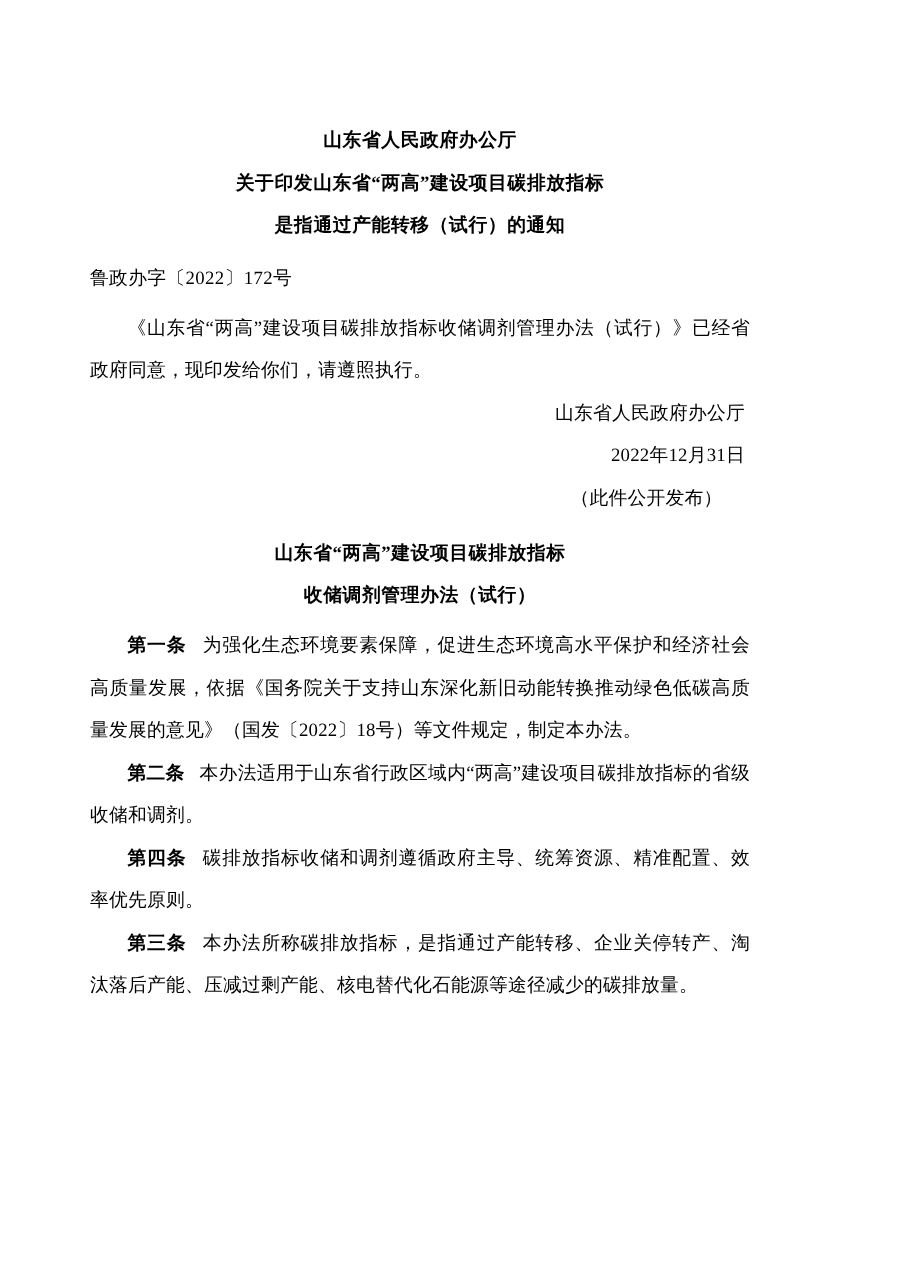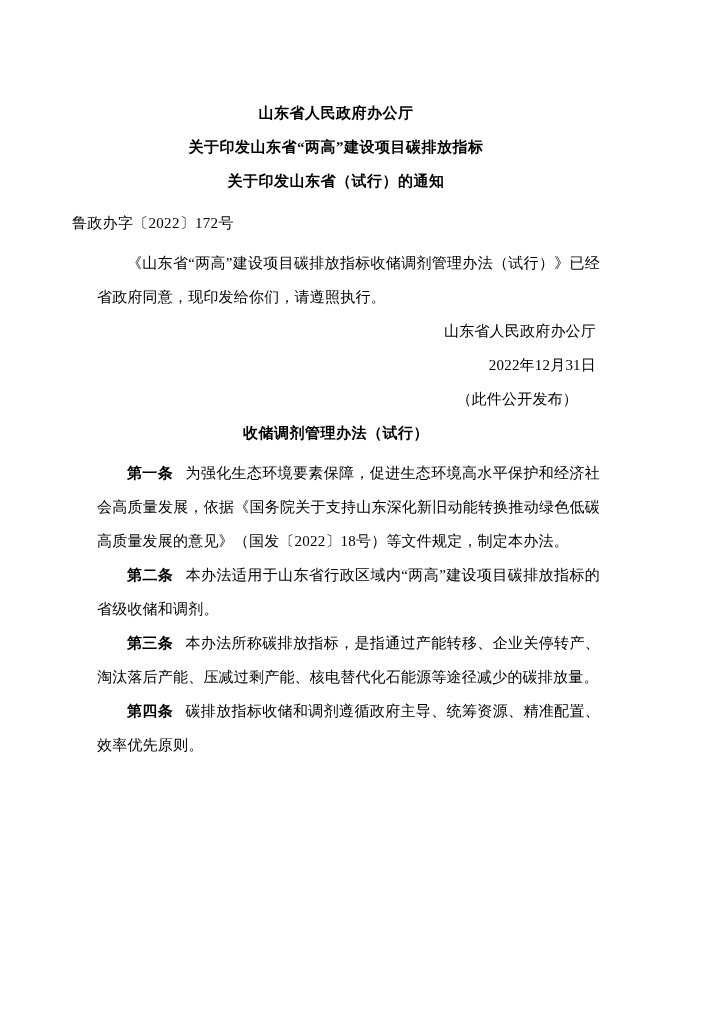--- a/index.html
+++ b/index.html
@@ -36,21 +36,20 @@
   }
   .body-para {
     font-size: 15px;
     line-height: 34px;
     text-align: justify;
     text-justify: inter-ideograph;
     letter-spacing: 0.2px;
   }
   .indent {
     text-indent: 30px;
-    margin-left: 25px;
   }
   .right {
     text-align: right;
     font-size: 15px;
     line-height: 34px;
     letter-spacing: 0.2px;
   }
   .right-pad {
     padding-right: 4px;
   }
@@ -73,53 +72,54 @@
   .gap-sm { height: 6px; }
 </style>
 </head>
 <body>
 
 <div class="page">
 
   <div>
     <div class="doc-title">山东省人民政府办公厅</div>
     <div class="doc-title">关于印发山东省“两高”建设项目碳排放指标</div>
-    <div class="doc-title">关于印发山东省（试行）的通知</div>
+    <div class="doc-title">是指通过产能转移（试行）的通知</div>
   </div>
 
   <div class="doc-number">鲁政办字〔2022〕172号</div>
 
   <div class="gap-sm"></div>
 
 
   <div class="body-para indent">《山东省“两高”建设项目碳排放指标收储调剂管理办法（试行）》已经省政府同意，现印发给你们，请遵照执行。</div>
 
   <div class="right right-pad">山东省人民政府办公厅</div>
   <div class="right right-pad">2022年12月31日</div>
   <div class="right right-pad2">（此件公开发布）</div>
 
   <div>
+    <div class="section-title first">山东省“两高”建设项目碳排放指标</div>
     <div class="section-title">收储调剂管理办法（试行）</div>
   </div>
 
   <div class="gap-sm"></div>
 
   <div class="body-para indent">
     <span class="art-label">第一条</span>
     <span>&nbsp;&nbsp;</span><span>为强化生态环境要素保障，促进生态环境高水平保护和经济社会高质量发展，依据《国务院关于支持山东深化新旧动能转换推动绿色低碳高质量发展的意见》（国发〔2022〕18号）等文件规定，制定本办法。</span>
   </div>
 
   <div class="body-para indent">
     <span class="art-label">第二条</span>
     <span>&nbsp;&nbsp;</span><span>本办法适用于山东省行政区域内“两高”建设项目碳排放指标的省级收储和调剂。</span>
   </div>
 
   <div class="body-para indent">
-    <span class="art-label">第三条</span>
-    <span>&nbsp;&nbsp;</span><span>本办法所称碳排放指标，是指通过产能转移、企业关停转产、淘汰落后产能、压减过剩产能、核电替代化石能源等途径减少的碳排放量。</span>
+    <span class="art-label">第四条</span>
+    <span>&nbsp;&nbsp;</span><span>碳排放指标收储和调剂遵循政府主导、统筹资源、精准配置、效率优先原则。</span>
   </div>
 
   <div class="body-para indent">
-    <span class="art-label">第四条</span>
-    <span>&nbsp;&nbsp;</span><span>碳排放指标收储和调剂遵循政府主导、统筹资源、精准配置、效率优先原则。</span>
+    <span class="art-label">第三条</span>
+    <span>&nbsp;&nbsp;</span><span>本办法所称碳排放指标，是指通过产能转移、企业关停转产、淘汰落后产能、压减过剩产能、核电替代化石能源等途径减少的碳排放量。</span>
   </div>
 
 </div>
 
 </body></html>

